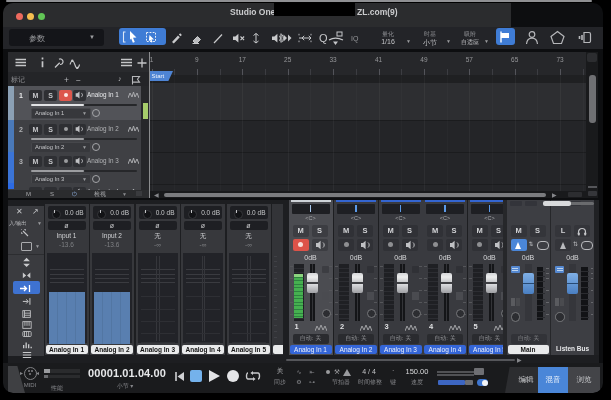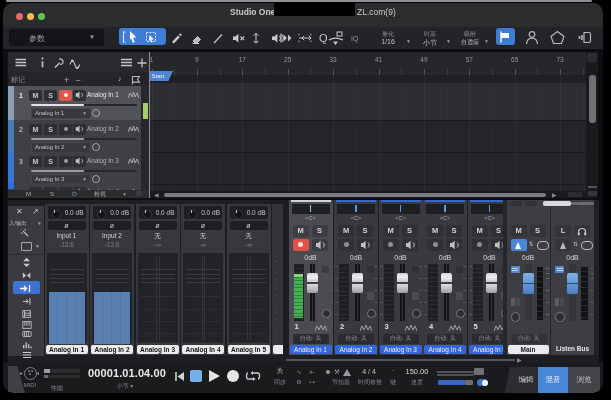--- a/index.html
+++ b/index.html
@@ -1,19 +1,19 @@
 <!DOCTYPE html>
 <html><head>
 <meta charset="utf-8">
 <style>
 html,body{margin:0;padding:0;background:#000;}
 body{width:611px;height:400px;position:relative;overflow:hidden;font-family:"Liberation Sans",sans-serif;-webkit-font-smoothing:antialiased;}
 .a{position:absolute;}
 #win{left:3px;top:3px;width:600px;height:390px;border-radius:10px;background:#0d0e10;overflow:hidden;}
-#tbar{left:0;top:0;width:600px;height:24px;background:#2b2c2e;}
+#tbar{left:0;top:0;width:508px;height:24px;background:#2b2c2e;}
 .light{width:7px;height:7px;border-radius:50%;top:10px;}
 #tool{left:0;top:24px;width:600px;height:22px;background:#232428;}
 .tbtn{height:17px;top:1px;border-radius:3px;}
 .ddl{font-size:6px;color:#8e8f93;text-align:center;line-height:7px;}
 .ddv{font-size:7px;color:#c3c4c7;text-align:center;}
 .dda{font-size:5px;color:#9a9b9e;}
 
 #arr{left:5px;top:49px;width:596px;height:146px;}
 .mbt{background:#2e2f33;border-radius:2px;color:#c6c7ca;font-size:7px;font-weight:bold;text-align:center;line-height:11px;height:11px;}
 .tname{font-size:6.3px;color:#b9babd;}
@@ -34,21 +34,21 @@
 </head>
 <body>
 <div class="a" style="left:6px;top:0;width:586px;height:2px;background:#8f9093;border-radius:2px;"></div>
 <div class="a" id="win">
 
   <div class="a" id="tbar">
     <div class="a light" style="left:13px;background:#ed6a5e;"></div>
     <div class="a light" style="left:23.5px;background:#f5bd4f;"></div>
     <div class="a light" style="left:34.5px;background:#61c555;"></div>
     <div class="a" style="left:227px;top:4px;font-size:8.5px;font-weight:bold;color:#cbccce;">Studio One</div>
-    <div class="a" style="left:354px;top:4px;font-size:8.5px;font-weight:normal;color:#cbccce;">ZL.com(9)</div>
+    <div class="a" style="left:354px;top:4px;font-size:8.5px;font-weight:bold;color:#cbccce;">ZL.com(9)</div>
     <div class="a" style="left:271px;top:0;width:81px;height:13px;background:#000;"></div>
   </div>
 
   <div class="a" id="tool">
     <div class="a" style="left:6px;top:2px;width:95px;height:17px;background:#141519;border-radius:3px;"></div>
     <div class="a" style="left:26px;top:6px;width:36px;font-size:8px;color:#9d9ea1;">参数</div>
     <div class="a" style="left:86px;top:7px;font-size:6px;color:#9d9ea1;">▼</div>
     <div class="a tbtn" style="left:116px;width:47px;background:#3f7cd5;"></div>
     <svg class="a" style="left:118px;top:2px;" width="44" height="16" viewBox="0 0 44 16">
       <path d="M4.5,3 h-2 v10 h2" stroke="#dce8f8" stroke-width="1.1" fill="none"></path>

